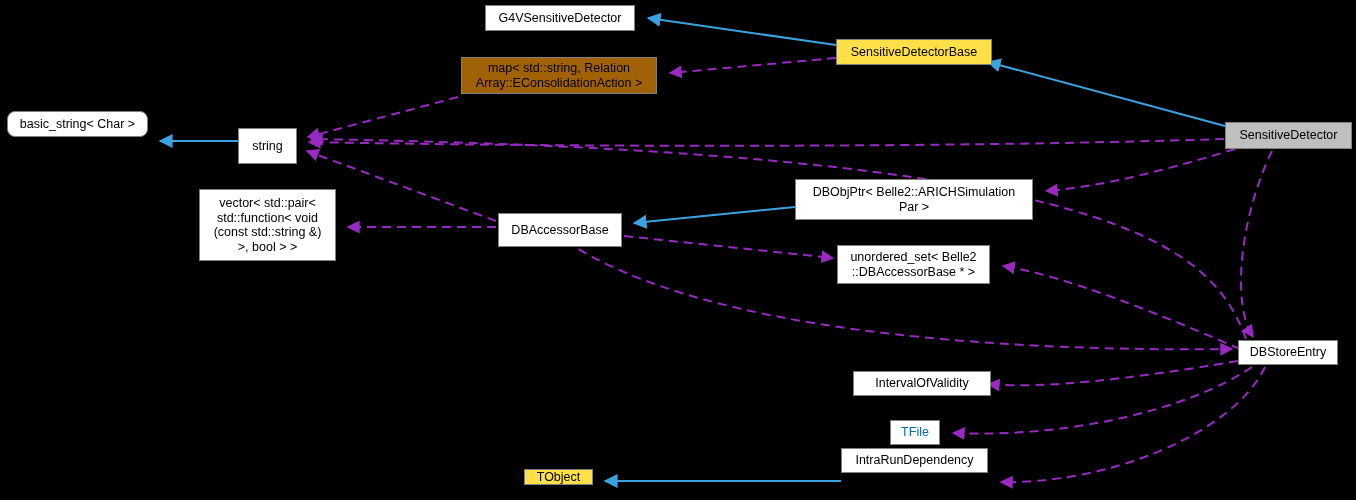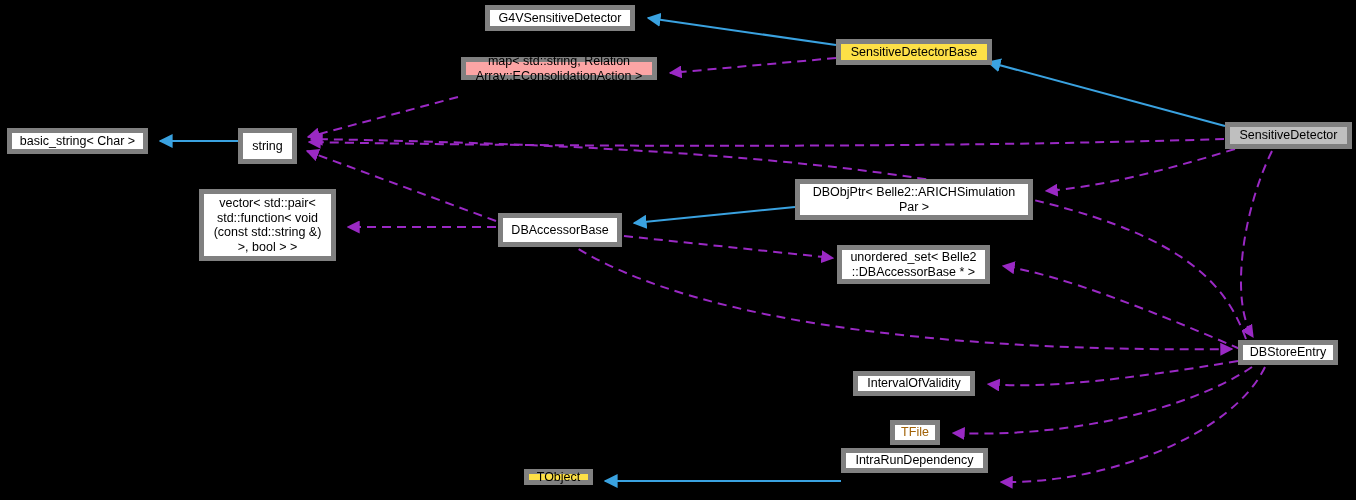--- a/index.html
+++ b/index.html
@@ -19,21 +19,21 @@
     position: absolute;
     left: 0;
     top: 0;
     width: 1356px;
     height: 500px;
   }
   .node {
     position: absolute;
     box-sizing: border-box;
     background: #ffffff;
-    border: 5px solid #701a75;
+    border: 1px solid #701a75;
     color: #000000;
     font-size: 12.5px;
     line-height: 14.5px;
     text-align: center;
     display: flex;
     align-items: center;
     justify-content: center;
     white-space: pre;
     letter-spacing: 0px;
     z-index: 5;
@@ -83,35 +83,35 @@
       <path d="M 1272,151 C 1242,212 1230,302 1253,337"></path>
       <path d="M 1238,361 C 1130,379 1044,389 988,384"></path>
       <path d="M 1252,367 C 1185,412 1062,438 953,433"></path>
       <path d="M 1265,367 C 1234,432 1112,484 1001,482"></path>
       <path d="M 1246,339 C 1212,248 1124,152 311,139"></path>
     </g>
   </svg>
 
   <div id="node-layer">
       <div class="node" style="left: 485px; top: 5px; width: 150px; height: 26px; background: rgb(255, 255, 255); border-color: rgb(128, 128, 128); color: rgb(0, 0, 0);"><span class="node-label">G4VSensitiveDetector</span></div>
-      <div class="node" style="left: 461px; top: 57px; width: 196px; height: 23px; background: #fca5a5; border-color: rgb(128, 128, 128); color: rgb(0, 0, 0);"><span class="node-label">map&lt; std::string, Relation
+      <div class="node" style="left: 461px; top: 57px; width: 196px; height: 37px; background: #a16207; border-color: rgb(128, 128, 128); color: rgb(0, 0, 0);"><span class="node-label">map&lt; std::string, Relation
 Array::EConsolidationAction &gt;</span></div>
       <div class="node" style="left: 836px; top: 39px; width: 156px; height: 26px; background: #fde047; border-color: rgb(128, 128, 128); color: rgb(0, 0, 0);"><span class="node-label">SensitiveDetectorBase</span></div>
       <div class="node highlight" style="left: 1225px; top: 122px; width: 127px; height: 27px; background: rgb(191, 191, 191); border-color: rgb(128, 128, 128); color: rgb(0, 0, 0); justify-content: flex-end;"><span class="node-label">SensitiveDetector</span></div>
-      <div class="node" style="left: 7px; top: 128px; width: 141px; height: 26px; background: rgb(255, 255, 255); border-color: rgb(128, 128, 128); color: rgb(0, 0, 0);"><span class="node-label">basic_string&lt; Char &gt;</span></div>
+      <div class="node" style="left: 7px; top: 111px; width: 141px; height: 26px; background: rgb(255, 255, 255); border-color: rgb(128, 128, 128); color: rgb(0, 0, 0); border-radius: 8px;"><span class="node-label">basic_string&lt; Char &gt;</span></div>
       <div class="node" style="left: 238px; top: 128px; width: 59px; height: 36px; background: rgb(255, 255, 255); border-color: rgb(128, 128, 128); color: rgb(0, 0, 0);"><span class="node-label">string</span></div>
       <div class="node" style="left: 199px; top: 189px; width: 137px; height: 72px; background: rgb(255, 255, 255); border-color: rgb(128, 128, 128); color: rgb(0, 0, 0);"><span class="node-label">vector&lt; std::pair&lt;
 std::function&lt; void
 (const std::string &amp;)
 &gt;, bool &gt; &gt;</span></div>
       <div class="node" style="left: 498px; top: 213px; width: 124px; height: 34px; background: rgb(255, 255, 255); border-color: rgb(128, 128, 128); color: rgb(0, 0, 0);"><span class="node-label">DBAccessorBase</span></div>
       <div class="node" style="left: 795px; top: 179px; width: 238px; height: 41px; background: rgb(255, 255, 255); border-color: rgb(128, 128, 128); color: rgb(0, 0, 0);"><span class="node-label">DBObjPtr&lt; Belle2::ARICHSimulation
 Par &gt;</span></div>
       <div class="node" style="left: 837px; top: 245px; width: 153px; height: 39px; background: rgb(255, 255, 255); border-color: rgb(128, 128, 128); color: rgb(0, 0, 0);"><span class="node-label">unordered_set&lt; Belle2
 ::DBAccessorBase * &gt;</span></div>
       <div class="node" style="left: 1238px; top: 340px; width: 100px; height: 25px; background: rgb(255, 255, 255); border-color: rgb(128, 128, 128); color: rgb(0, 0, 0);"><span class="node-label">DBStoreEntry</span></div>
-      <div class="node" style="left: 853px; top: 371px; width: 122px; height: 25px; background: rgb(255, 255, 255); border-color: rgb(128, 128, 128); color: rgb(0, 0, 0);"><span class="node-label">IntervalOfValidity</span></div>
-      <div class="node" style="left: 890px; top: 420px; width: 50px; height: 25px; background: rgb(255, 255, 255); border-color: rgb(128, 128, 128); color: #a16207;"><span class="node-label">TFile</span></div>
+      <div class="node" style="left: 853px; top: 371px; width: 138px; height: 25px; background: rgb(255, 255, 255); border-color: rgb(128, 128, 128); color: rgb(0, 0, 0);"><span class="node-label">IntervalOfValidity</span></div>
+      <div class="node" style="left: 890px; top: 420px; width: 50px; height: 25px; background: rgb(255, 255, 255); border-color: rgb(128, 128, 128); color: #0369a1;"><span class="node-label">TFile</span></div>
       <div class="node" style="left: 524px; top: 469px; width: 69px; height: 16px; background: #fde047; border-color: rgb(128, 128, 128); color: rgb(0, 0, 0);"><span class="node-label">TObject</span></div>
       <div class="node" style="left: 841px; top: 448px; width: 147px; height: 25px; background: rgb(255, 255, 255); border-color: rgb(128, 128, 128); color: rgb(0, 0, 0);"><span class="node-label">IntraRunDependency</span></div>
     </div>
 
 </div>
 
 </body></html>

